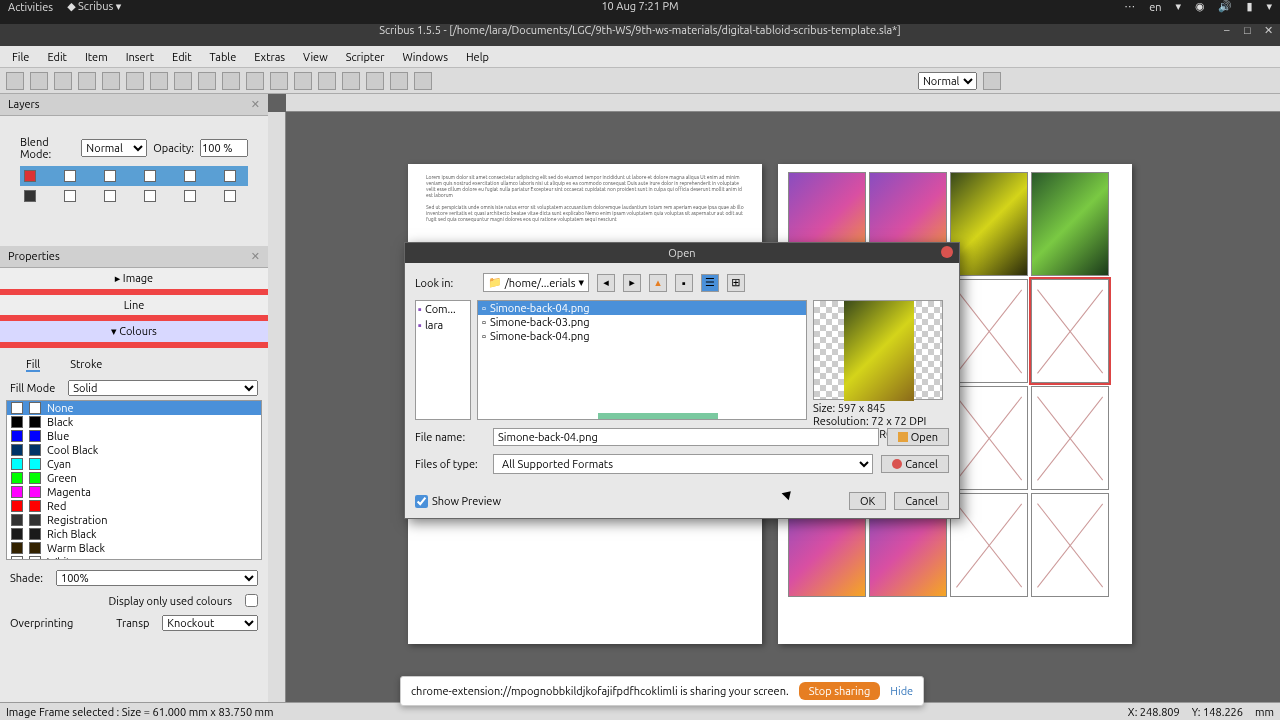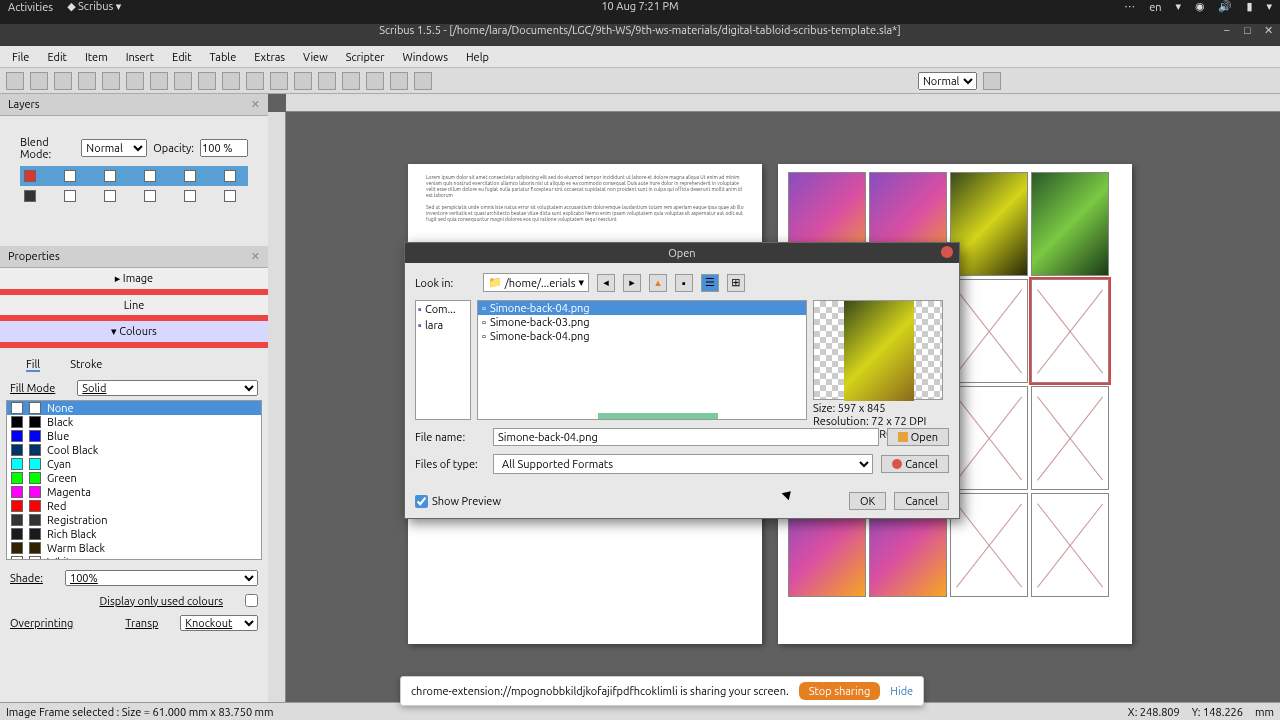--- a/index.html
+++ b/index.html
@@ -32,21 +32,21 @@
 .layer-grid { background: #5a9fd4; padding: 4px; display: flex; gap: 28px; }
 .layer-grid2 { background: #e8e8e8; padding: 4px; display: flex; gap: 28px; }
 .lg-cell { width: 12px; height: 12px; border: 1px solid #666; background: #fff; }
 .lg-cell.red { background: #d33; }
 .lg-cell.dark { background: #333; }
 
 .prop-section { padding: 4px 8px; border-bottom: 6px solid #ef4444; background: #eee; text-align: center; }
 .prop-section.sel { background: #d8d8ff; }
 .colours-body { padding: 6px; }
 .tab-row { display: flex; gap: 30px; padding: 4px 20px; }
-.fill-row { display: flex; gap: 22px; padding: 4px; align-items: center; text-decoration: underline; }
+.fill-row { display: flex; gap: 13px; padding: 4px; align-items: center; }
 .fill-row select { flex: 1; font-size: 11px; }
 .color-list { border: 1px solid #999; background: #fff; max-height: 160px; overflow: hidden; }
 .color-item { display: flex; align-items: center; gap: 6px; padding: 1px 4px; }
 .color-item.sel { background: #4a90d9; color: #fff; }
 .color-sw { width: 12px; height: 12px; border: 1px solid #666; }
 
 .canvas-area { flex: 1; background: #606060; position: relative; overflow: hidden; }
 .ruler-h { height: 18px; background: #ddd; border-bottom: 1px solid #888; margin-left: 18px; }
 .ruler-v { width: 18px; background: #ddd; border-right: 1px solid #888; position: absolute; top: 18px; bottom: 0; }
 .page-wrap { position: absolute; left: 30px; top: 30px; right: 10px; bottom: 10px; }

